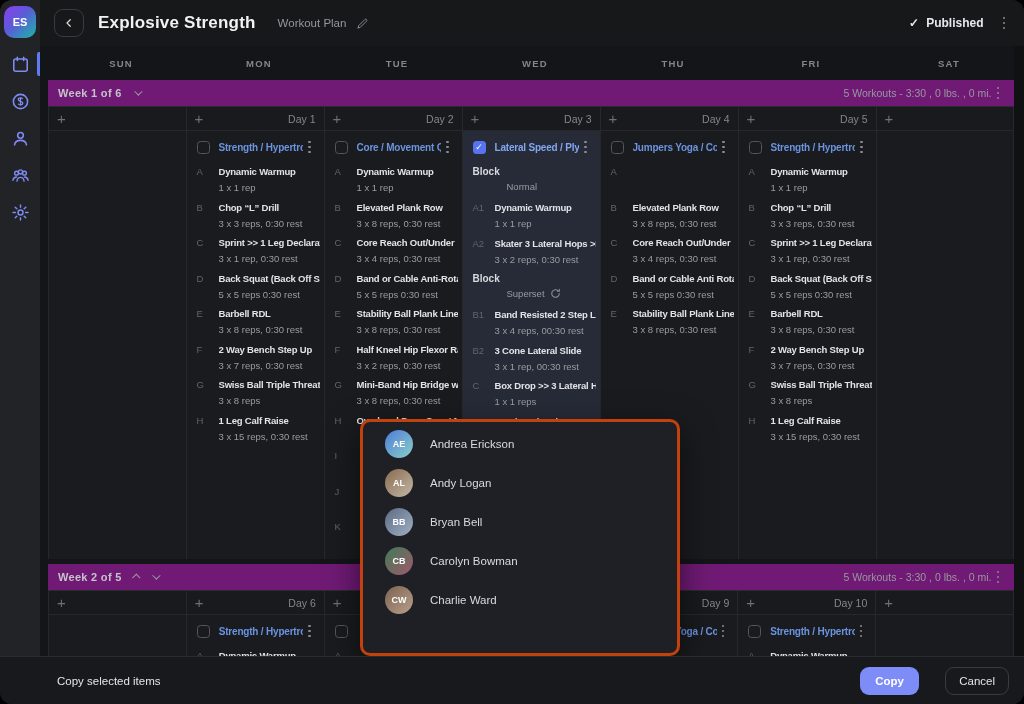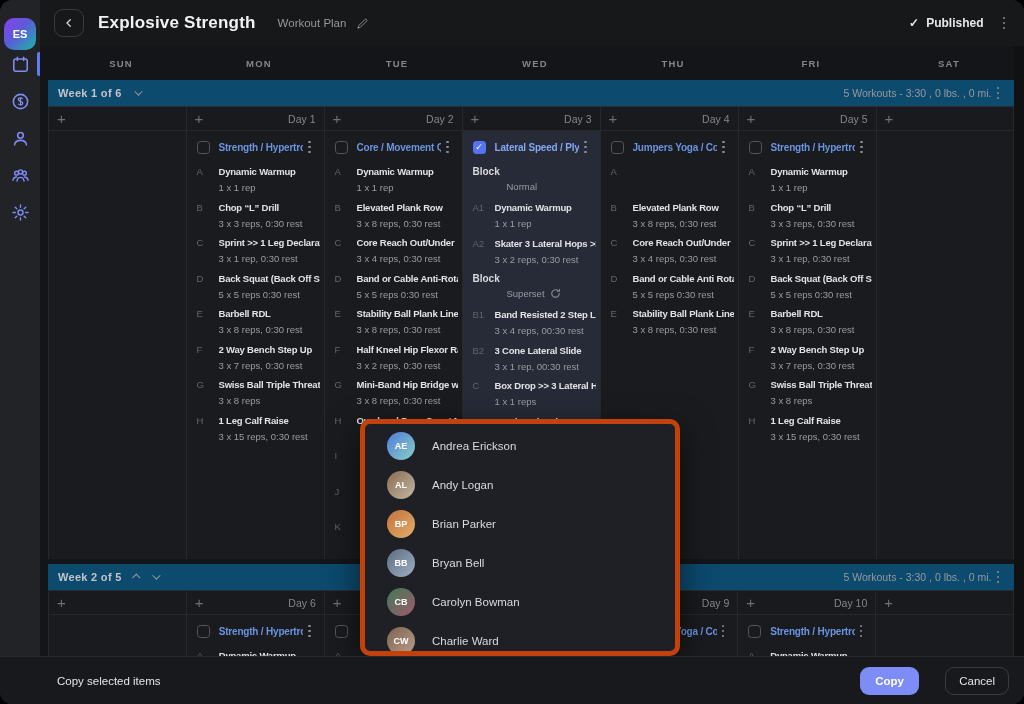--- a/index.html
+++ b/index.html
@@ -2,21 +2,21 @@
 <html><head>
 <meta charset="utf-8">
 <style>
   * { margin:0; padding:0; box-sizing:border-box; }
   html,body { background:#000; font-family:"Liberation Sans", sans-serif; }
   .window { position:relative; width:1024px; height:704px; background:#17181a;
             border-radius:12px; overflow:hidden; }
 
   
   .sidebar { position:absolute; left:0; top:0; bottom:48px; width:40px; background:#212327; z-index:5; }
-  .logo { position:absolute; left:4px; top:18px; width:32px; height:32px; border-radius:10px;
+  .logo { position:absolute; left:4px; top:6px; width:32px; height:32px; border-radius:10px;
           background:linear-gradient(135deg,#8a3ff0 0%,#5b5bd6 45%,#19b8a6 100%);
           color:#fff; font-size:11px; font-weight:bold; display:flex; align-items:center; justify-content:center; }
   .nav { position:absolute; top:50px; left:0; width:40px; display:flex; flex-direction:column; align-items:center; gap:9px; }
   .nav-item { position:relative; width:40px; height:28px; display:flex; align-items:center; justify-content:center; color:#7f8af2; }
   .nav-item svg { width:19px; height:19px; }
   .nav-item.active::after { content:""; position:absolute; right:0; top:2px; bottom:2px; width:3px; background:#5e7bf0; border-radius:2px 0 0 2px; }
 
   
   .main { position:absolute; left:40px; top:0; right:0; bottom:0; background:#141518; }
   .right-gutter { position:absolute; right:0; top:46px; bottom:48px; width:10px; background:#101113; z-index:4; }
@@ -31,21 +31,21 @@
   .published { display:flex; align-items:center; gap:7px; color:#e8e9ec; font-size:12px; font-weight:bold; }
   .published .tick { font-size:12px; }
 
   .kebab { display:inline-flex; flex-direction:column; gap:2.5px; padding:3px 5px; cursor:pointer; }
   .kebab i { width:2.5px; height:2.5px; border-radius:50%; background:#8a8b91; }
 
   .dow-row { height:34px; display:flex; margin-left:8px; width:966px; align-items:center; }
   .dow { width:138px; padding-left:8px; color:#85868c; font-size:9.5px; letter-spacing:1.2px; font-weight:bold;text-align:center; }
 
   .board { margin-left:8px; width:966px; }
-  .week-label-row { height:26px; background:#0c4a6e; display:flex; align-items:center; padding:13px 10px; border-bottom:1px solid #2b2c30; }
+  .week-label-row { height:26px; background:#701a75; display:flex; align-items:center; padding:13px 10px; border-bottom:1px solid #2b2c30; }
   .wk2 .week-label-row { height:22px; }
   .week-label { color:#c3c4c9; font-size:11px; font-weight:bold; letter-spacing:.3px; }
   .week-sum { margin-left:auto; color:#97989d; font-size:10.5px; }
   .chev { display:inline-block; width:6px; height:6px; border-right:1.5px solid #9a9ba0; border-bottom:1.5px solid #9a9ba0; margin-left:12px; }
   .chev.down { transform:rotate(45deg) translateY(-2px); }
   .chev.up { transform:rotate(-135deg) translateY(-1px); }
 
   .grid { display:flex; border-left:1px solid #27282c; }
   .day-col { width:138px; border-right:1px solid #27282c; background:#1a1b1e; }
   .day-col.selected .col-body { background:#262b37; }
@@ -68,21 +68,21 @@
   .ex-name { color:#e2e3e7; font-size:9.5px; font-weight:bold; letter-spacing:-.2px; white-space:nowrap; overflow:hidden; min-height:13px; line-height:13px; }
   .ex-detail { color:#9b9ca1; font-size:9.5px; white-space:nowrap; overflow:hidden; min-height:13px; line-height:13px; margin-top:3px; }
   .block-row { min-height:26px; margin-bottom:8px; }
   .block-name { color:#d9dade; font-size:10px; font-weight:bold; line-height:13px; }
   .block-sub { color:#9b9ca1; font-size:9.5px; line-height:13px; margin-top:2px; display:flex; align-items:center; gap:5px;margin-left:34px; }
   .block-sub svg { width:11px; height:11px; color:#8a8b90; }
   .week-gap { height:5px; background:#141518; }
 
   
   .people-panel { position:absolute; left:360px; top:419px; width:320px; height:237px; background:#1e2025;
-                  border:5px solid #c2410c; border-radius:10px; box-shadow:0 12px 34px rgba(0,0,0,.55);
+                  border:3px solid #c2410c; border-radius:10px; box-shadow:0 12px 34px rgba(0,0,0,.55);
                   z-index:40; padding-top:2px; overflow:hidden; }
   .person { height:39px; display:flex; align-items:center; padding:0 22px; cursor:pointer; }
   .avatar { width:28px; height:28px; border-radius:50%; flex:none; color:#fff; font-size:9px; font-weight:bold;
             display:flex; align-items:center; justify-content:center; }
   .person-name { margin-left:17px; color:#d9dade; font-size:11.5px; }
 
   
   .footer { position:absolute; left:0; right:0; bottom:0; height:48px; background:#18191c;
             border-top:1px solid #2a2b2f; z-index:50; display:flex; align-items:center; }
   .footer-label { position:absolute; left:57px; color:#e4e5e8; font-size:11.5px; }
@@ -725,24 +725,20 @@
   <div class="people-panel" id="peoplePanel">
       <div class="person">
         <span class="avatar" style="background: linear-gradient(135deg, rgb(79, 123, 217), rgb(138, 208, 200));">AE</span>
         <span class="person-name">Andrea Erickson</span>
       </div>
       <div class="person">
         <span class="avatar" style="background: linear-gradient(135deg, rgb(138, 106, 79), rgb(194, 184, 166));">AL</span>
         <span class="person-name">Andy Logan</span>
       </div>
       <div class="person">
-        <span class="avatar" style="background: linear-gradient(135deg, rgb(194, 112, 63), rgb(226, 176, 106));">BP</span>
-        <span class="person-name">Brian Parker</span>
-      </div>
-      <div class="person">
         <span class="avatar" style="background: linear-gradient(135deg, rgb(92, 107, 130), rgb(159, 176, 196));">BB</span>
         <span class="person-name">Bryan Bell</span>
       </div>
       <div class="person">
         <span class="avatar" style="background: linear-gradient(135deg, rgb(63, 122, 85), rgb(160, 90, 110));">CB</span>
         <span class="person-name">Carolyn Bowman</span>
       </div>
       <div class="person">
         <span class="avatar" style="background: linear-gradient(135deg, rgb(125, 98, 80), rgb(183, 160, 140));">CW</span>
         <span class="person-name">Charlie Ward</span>

